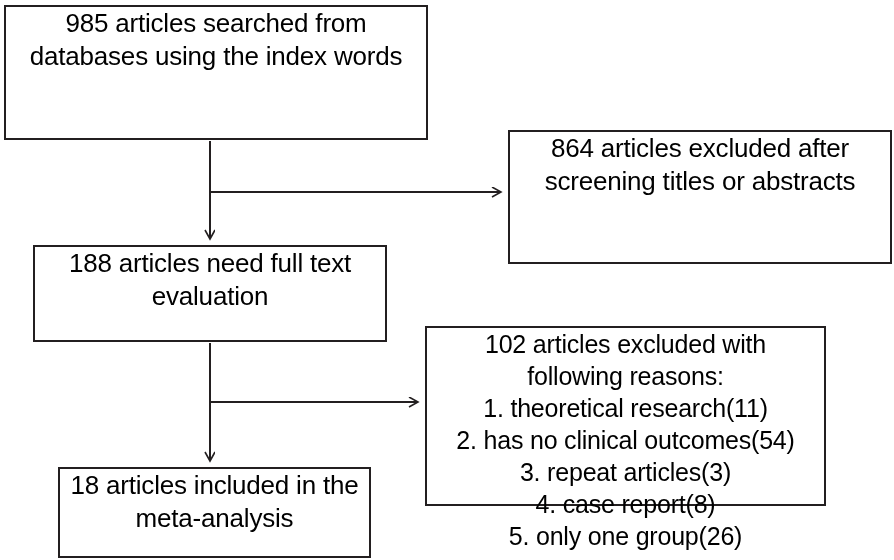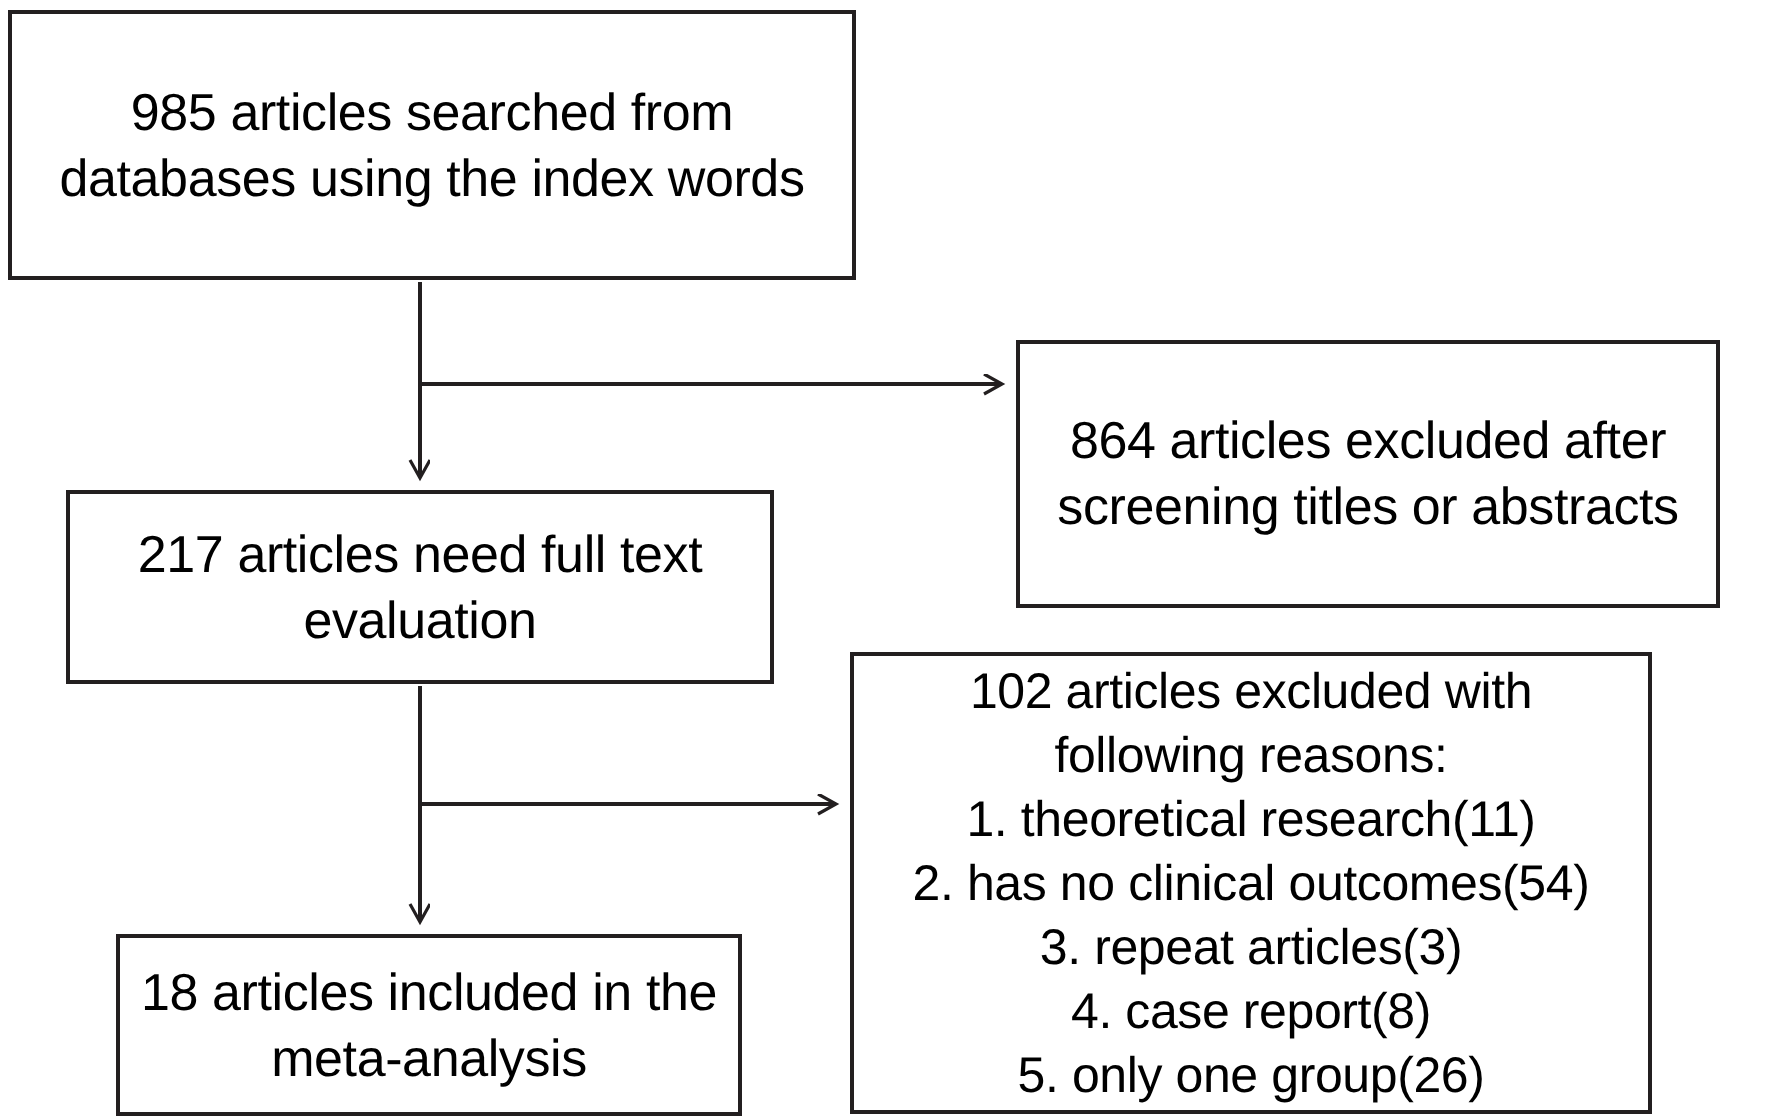--- a/index.html
+++ b/index.html
@@ -15,21 +15,20 @@
     background: #ffffff;
     font-family: "Liberation Sans", sans-serif;
     overflow: hidden;
   }
   .node {
     position: absolute;
     box-sizing: border-box;
     background: #ffffff;
     border: 2px solid #231f20;
     display: flex;
-    align-items: center;
     justify-content: center;
     text-align: center;
   }
   .node-text {
     display: block;
     width: 100%;
     color: #000000;
     font-size: 26px;
     line-height: 33px;
     white-space: pre-line;
@@ -37,35 +36,34 @@
   }
   #node-searched {
     left: 4px;
     top: 5px;
     width: 424px;
     height: 135px;
   }
   #node-excluded-screening {
     left: 508px;
     top: 130px;
-    width: 352px;
+    width: 384px;
     height: 134px;
-    margin-top: 40px;
   }
   #node-fulltext {
     left: 33px;
     top: 245px;
     width: 354px;
     height: 97px;
   }
   #node-excluded-reasons {
     left: 425px;
     top: 326px;
     width: 401px;
-    height: 231px;
+    height: 180px;
   }
   #node-excluded-reasons .node-text {
     font-size: 25px;
     line-height: 32px;
   }
   #node-included {
     left: 58px;
     top: 467px;
     width: 313px;
     height: 91px;
@@ -109,21 +107,21 @@
     <span class="node-text">985 articles searched from
 databases using the index words</span>
   </div>
 
   <div class="node" id="node-excluded-screening">
     <span class="node-text">864 articles excluded after
 screening  titles or abstracts</span>
   </div>
 
   <div class="node" id="node-fulltext">
-    <span class="node-text">217 articles need full text
+    <span class="node-text">188 articles need full text
 evaluation</span>
   </div>
 
   <div class="node" id="node-excluded-reasons">
     <span class="node-text">102 articles excluded with
 following reasons:
 1. theoretical research(11)
 2. has no clinical outcomes(54)
 3. repeat articles(3)
 4. case report(8)

